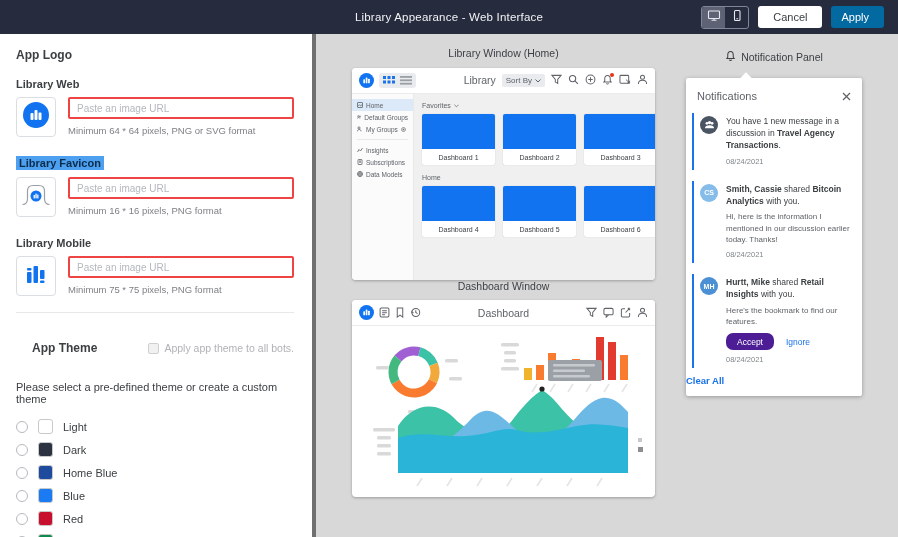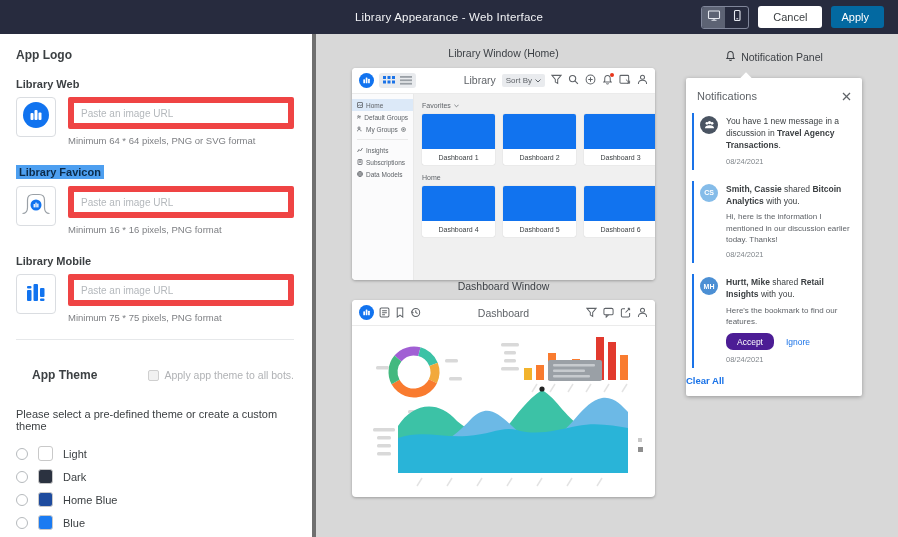--- a/index.html
+++ b/index.html
@@ -21,21 +21,21 @@
   .sidebar { width:316px; background:#ffffff; border-right:4px solid #6f6f6f; padding:14px 18px 0 16px; overflow:hidden; }
   .main { position:relative; flex:1; background:#d8d8d8; }
 
   
   .h1 { font-size:12px; font-weight:700; color:#3c4043; margin-bottom:12px; }
   .field-label { font-size:11px; font-weight:700; color:#3c4043; margin-bottom:7px; display:inline-block; }
   .field-label.hl { background:#4d9ff0; color:#0b2b4a; padding:1px 3px; }
   .upload-row { display:flex; gap:12px; margin-bottom:16px; }
   .icon-box { width:40px; height:40px; border:1px solid #dadde1; border-radius:4px; display:flex; align-items:center; justify-content:center; flex:none; }
   .upload-right { flex:1; }
-  .url-input { width:100%; height:32px; border:6px solid #ef4444; border-radius:2px; font-size:10px; padding:0 7px; color:#3c4043; font-family:"Liberation Sans",sans-serif; }
+  .url-input { width:100%; height:22px; border:2px solid #ef4444; border-radius:2px; font-size:10px; padding:0 7px; color:#3c4043; font-family:"Liberation Sans",sans-serif; }
   .url-input::placeholder { color:#b4b8bc; }
   .hint { font-size:9.5px; color:#7d7f83; margin-top:6px; }
   .divider { border-top:1px solid #e6e8ea; margin:4px 0 12px 0; }
   .theme-head { display:flex; align-items:center; justify-content:space-between; margin-bottom:10px; }
   .chk-wrap { display:flex; align-items:center; gap:5px; }
   .chk { width:11px; height:11px; border:1px solid #cfcfcf; background:#f1f1f1; border-radius:2px; }
   .chk-label { font-size:10.5px; color:#b0b2b5; }
   .desc { font-size:11px; color:#3c4043; margin-bottom:10px; }
   .opt { display:flex; align-items:center; gap:10px; height:23px; }
   .radio { width:12px; height:12px; border:1px solid #b6babd; border-radius:50%; background:#fff; flex:none; }

